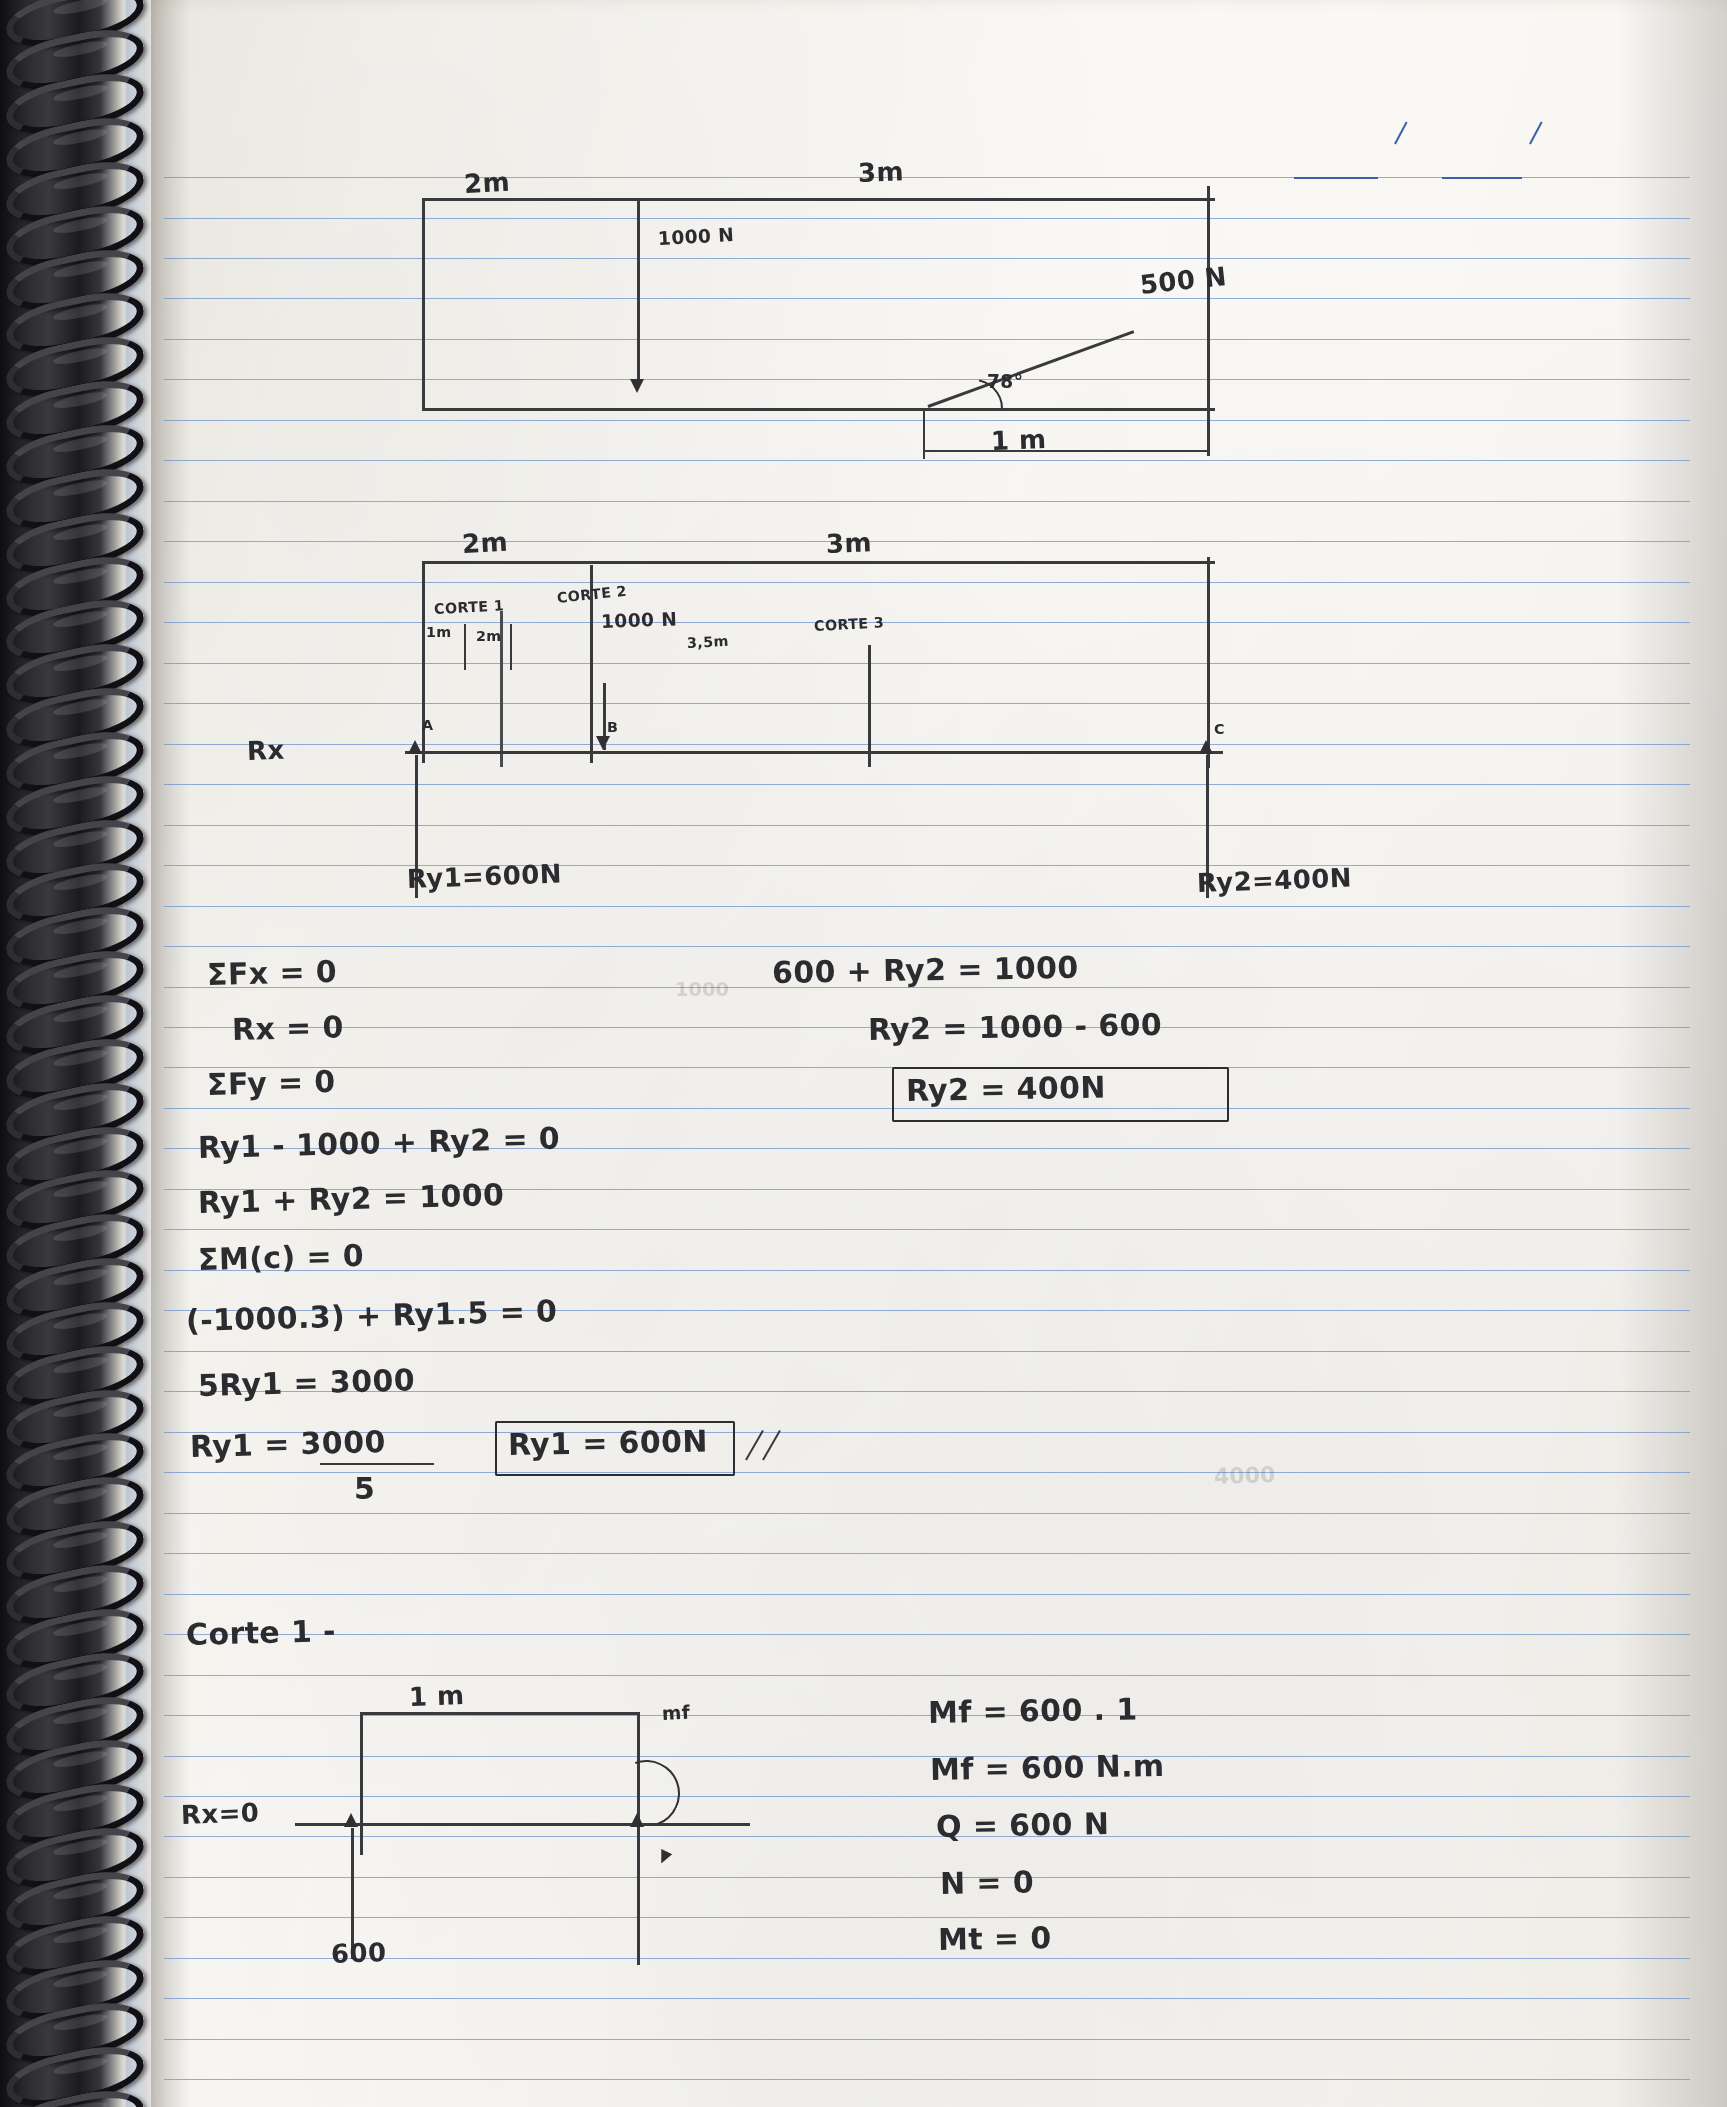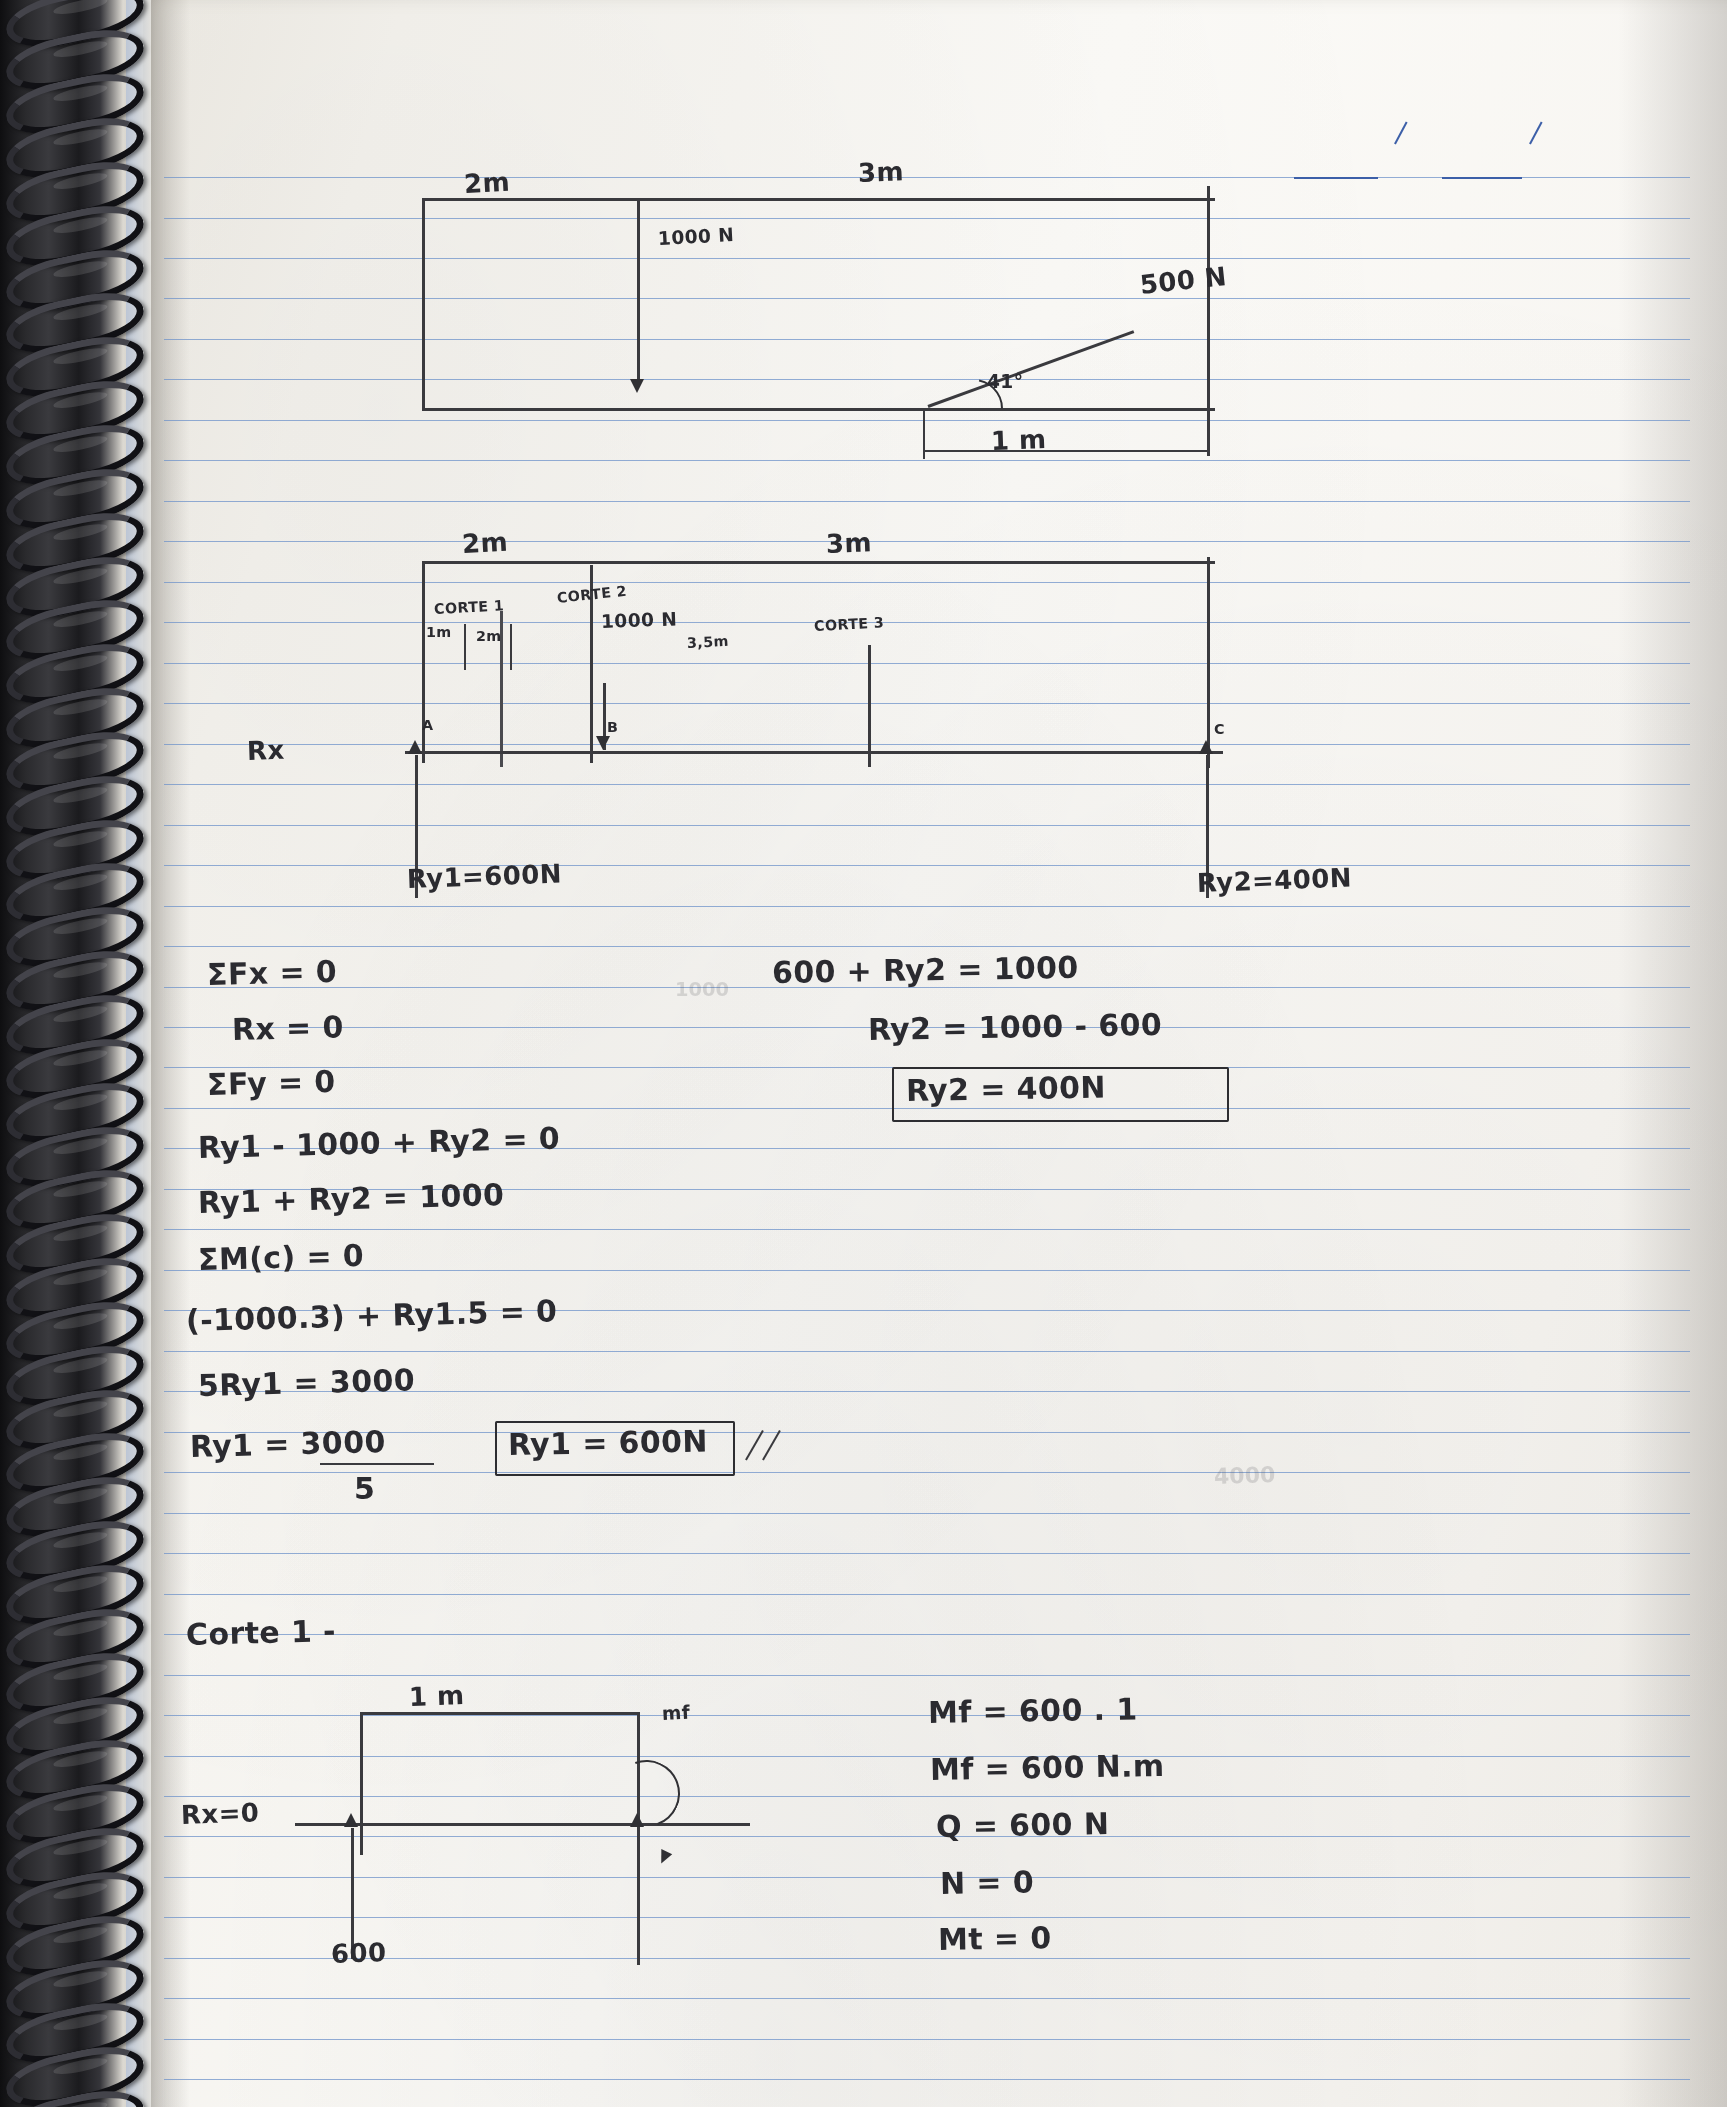--- a/index.html
+++ b/index.html
@@ -309,21 +309,21 @@
     <div class="stroke h" style="left:928px; top:405px; width:219px; height:3px; transform: rotate(-20deg);"></div>
     <div class="arc78" style="left:944px; top:379px;"></div>
 
     <div class="stroke v" style="left:923px; top:408px; height:51px; width:2.1px;"></div>
     <div class="stroke h" style="left:923px; top:450px; width:287px; height:2.1px;"></div>
 
     <div class="hw big" style="left:464px; top:169px; transform: rotate(-3deg);">2m</div>
     <div class="hw big" style="left:858px; top:158px; transform: rotate(-2deg);">3m</div>
     <div class="hw mid" style="left:658px; top:228px; transform: rotate(-3deg);">1000 N</div>
     <div class="hw big" style="left:1140px; top:270px; transform: rotate(-6deg);">500 N</div>
-    <div class="hw mid" style="left:987px; top:371px;">41°</div>
+    <div class="hw mid" style="left:987px; top:371px;">78°</div>
     <div class="hw big" style="left:991px; top:426px; transform: rotate(-2deg);">1 m</div>
 
     <div class="stroke h" style="left:1294px; top:177px; width:84px; height:2.1px; background:#3c5fa8;"></div>
     <div class="stroke h" style="left:1395px; top:143px; width:25px; height:2.1px; background:#3c5fa8; transform: rotate(-62deg);"></div>
     <div class="stroke h" style="left:1442px; top:177px; width:80px; height:2.1px; background:#3c5fa8;"></div>
     <div class="stroke h" style="left:1530px; top:143px; width:25px; height:2.1px; background:#3c5fa8; transform: rotate(-62deg);"></div>
   </div>
 
   <div>
     <div class="stroke h" style="left:422px; top:561px; width:793px; height:2.5px;"></div>

